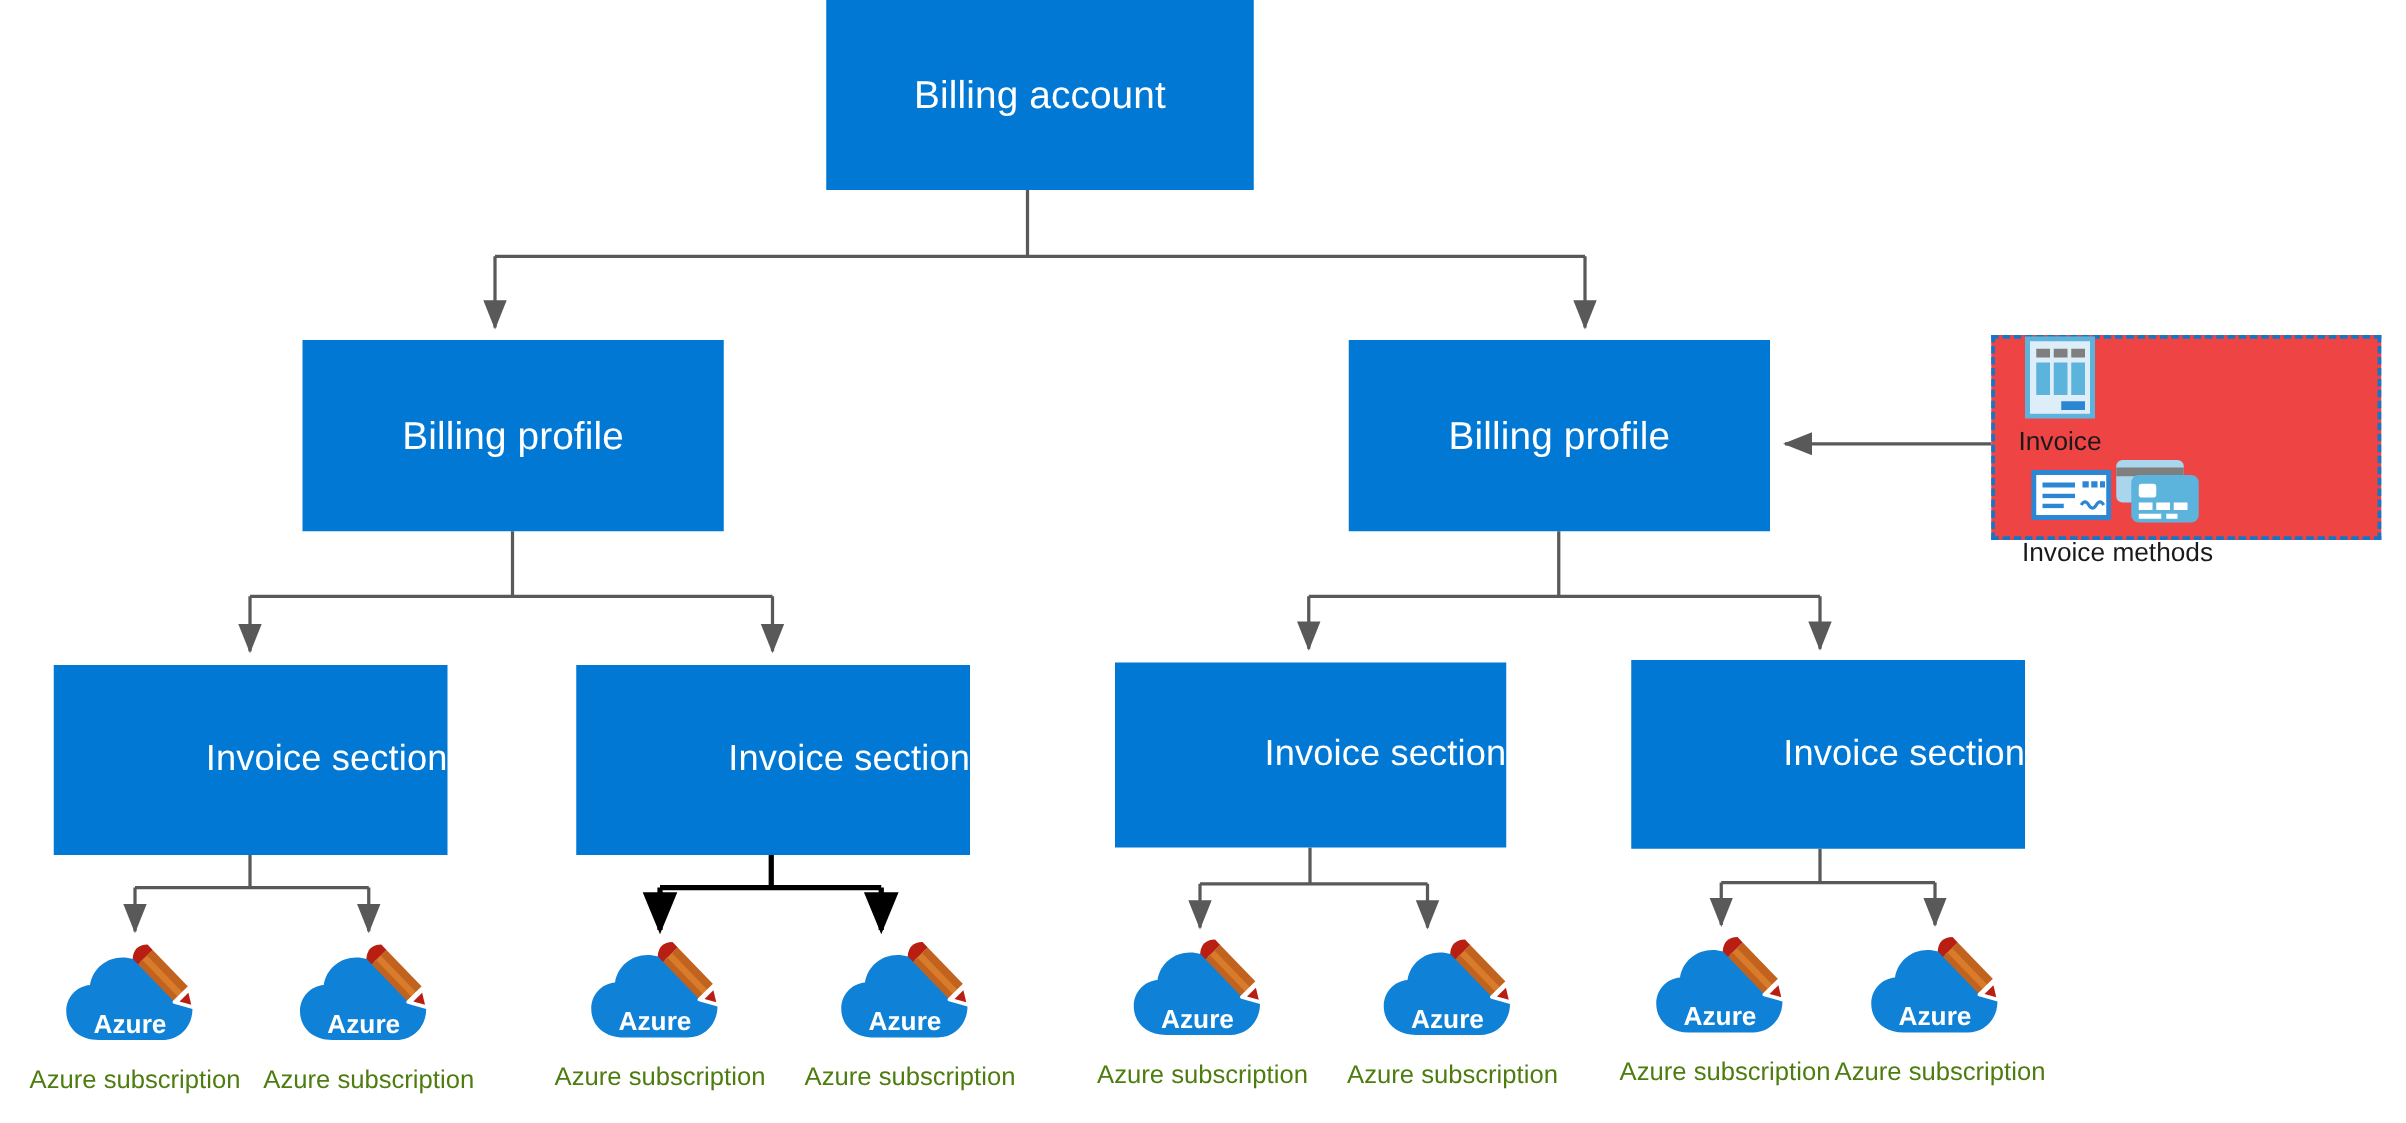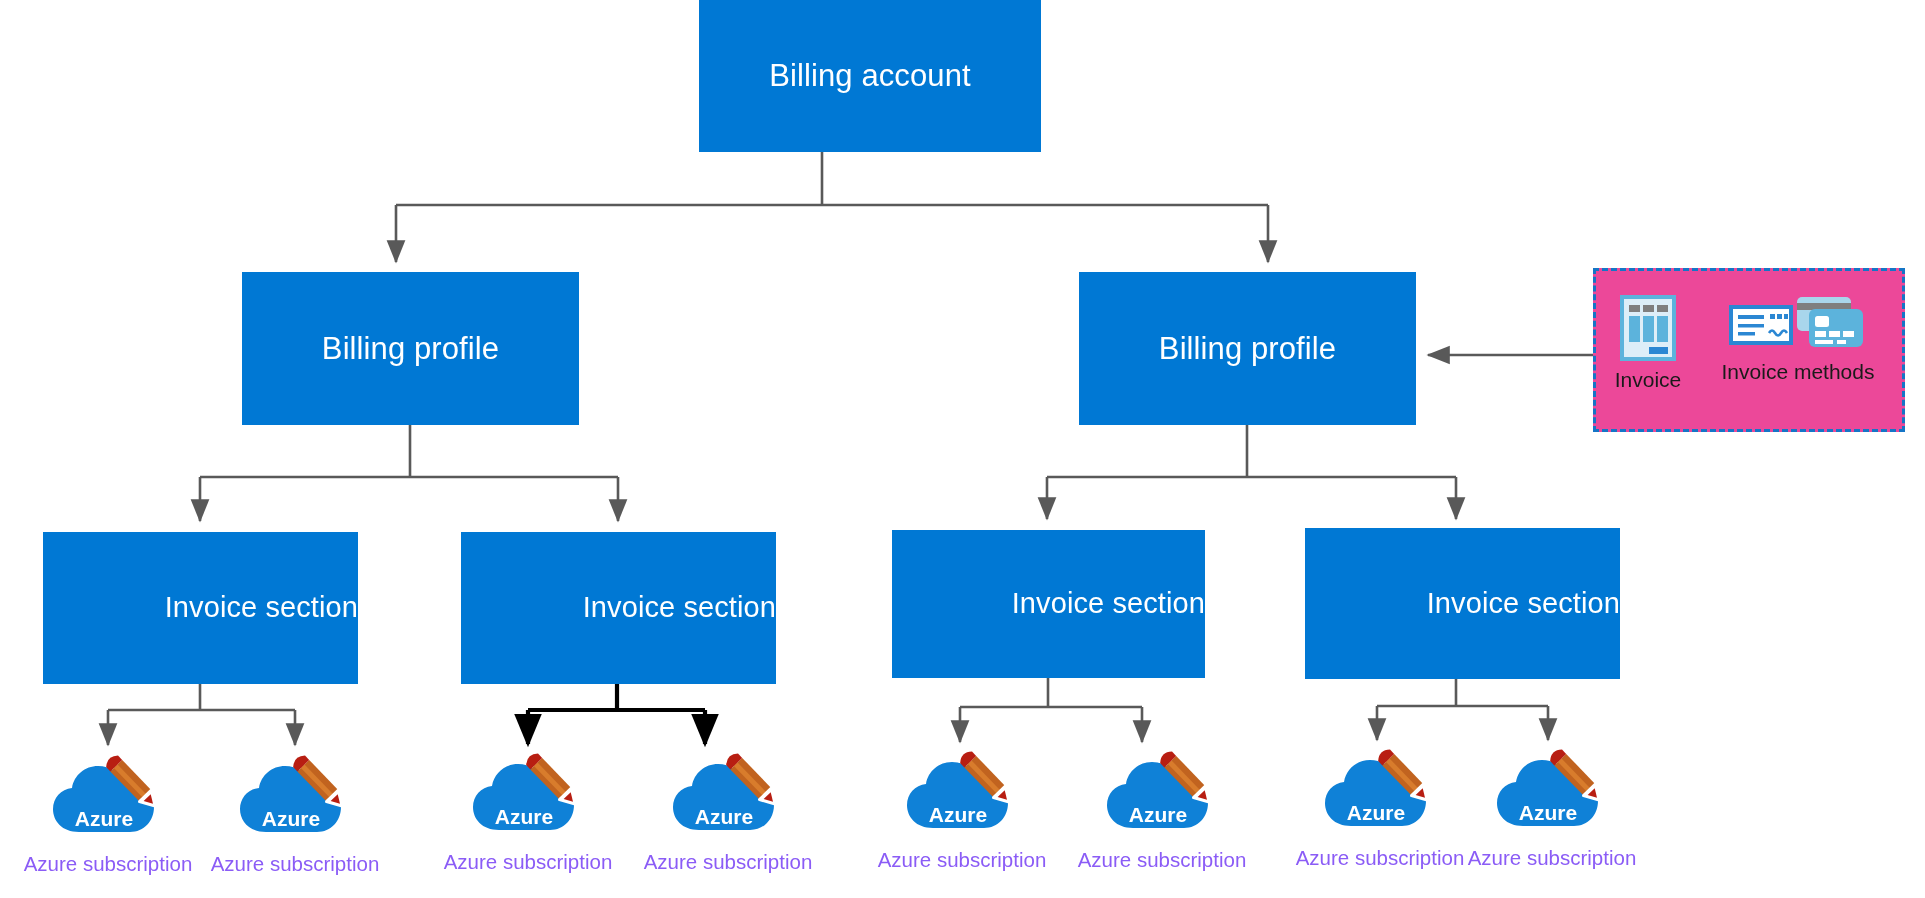--- a/index.html
+++ b/index.html
@@ -51,34 +51,34 @@
     align-items: center;
   }
   .sub .azure-icon {
     width: 118px;
     height: 98px;
     display: block;
   }
   .sub .sub-label {
     margin-top: 6px;
     font-size: 20.5px;
-    color: #8b5cf6;
+    color: #4d7c0f;
     white-space: nowrap;
   }
 
   
   .payment-panel {
     position: absolute;
     border: 3px dashed #1575c6;
-    background: #ec4899;
+    background: #ef4444;
     box-sizing: border-box;
     display: flex;
-    flex-direction: row;
+    flex-direction: column;
     align-items: flex-start;
-    justify-content: flex-start;
+    justify-content: center;
   }
   .payment-cell {
     display: flex;
     flex-direction: column;
     align-items: center;
   }
   .payment-cell .pm-label {
     font-size: 21px;
     color: #1a1a1a;
     white-space: nowrap;
@@ -152,21 +152,21 @@
       <path d="M1377,706 L1548,706"></path>
       <path d="M1377,706 L1377,740" marker-end="url(#arrGray)"></path>
       <path d="M1548,706 L1548,740" marker-end="url(#arrGray)"></path>
     </g>
 
     <g stroke="#595959" stroke-width="2.6" fill="none">
       <path d="M1593,355 L1428,355" marker-end="url(#arrGray)"></path>
     </g>
   </svg>
 
-  <div class="node node-billing-account" style="left:699px; top:0px; width:342px; height:152px;">
+  <div class="node node-billing-account" style="left:661px; top:0px; width:342px; height:152px;">
     <span>Billing account</span>
   </div>
 
   <div class="node node-billing-profile" style="left:242px; top:272px; width:337px; height:153px;">
     <span>Billing profile</span>
   </div>
 
   <div class="node node-billing-profile" style="left:1079px; top:272px; width:337px; height:153px;">
     <span>Billing profile</span>
   </div>

